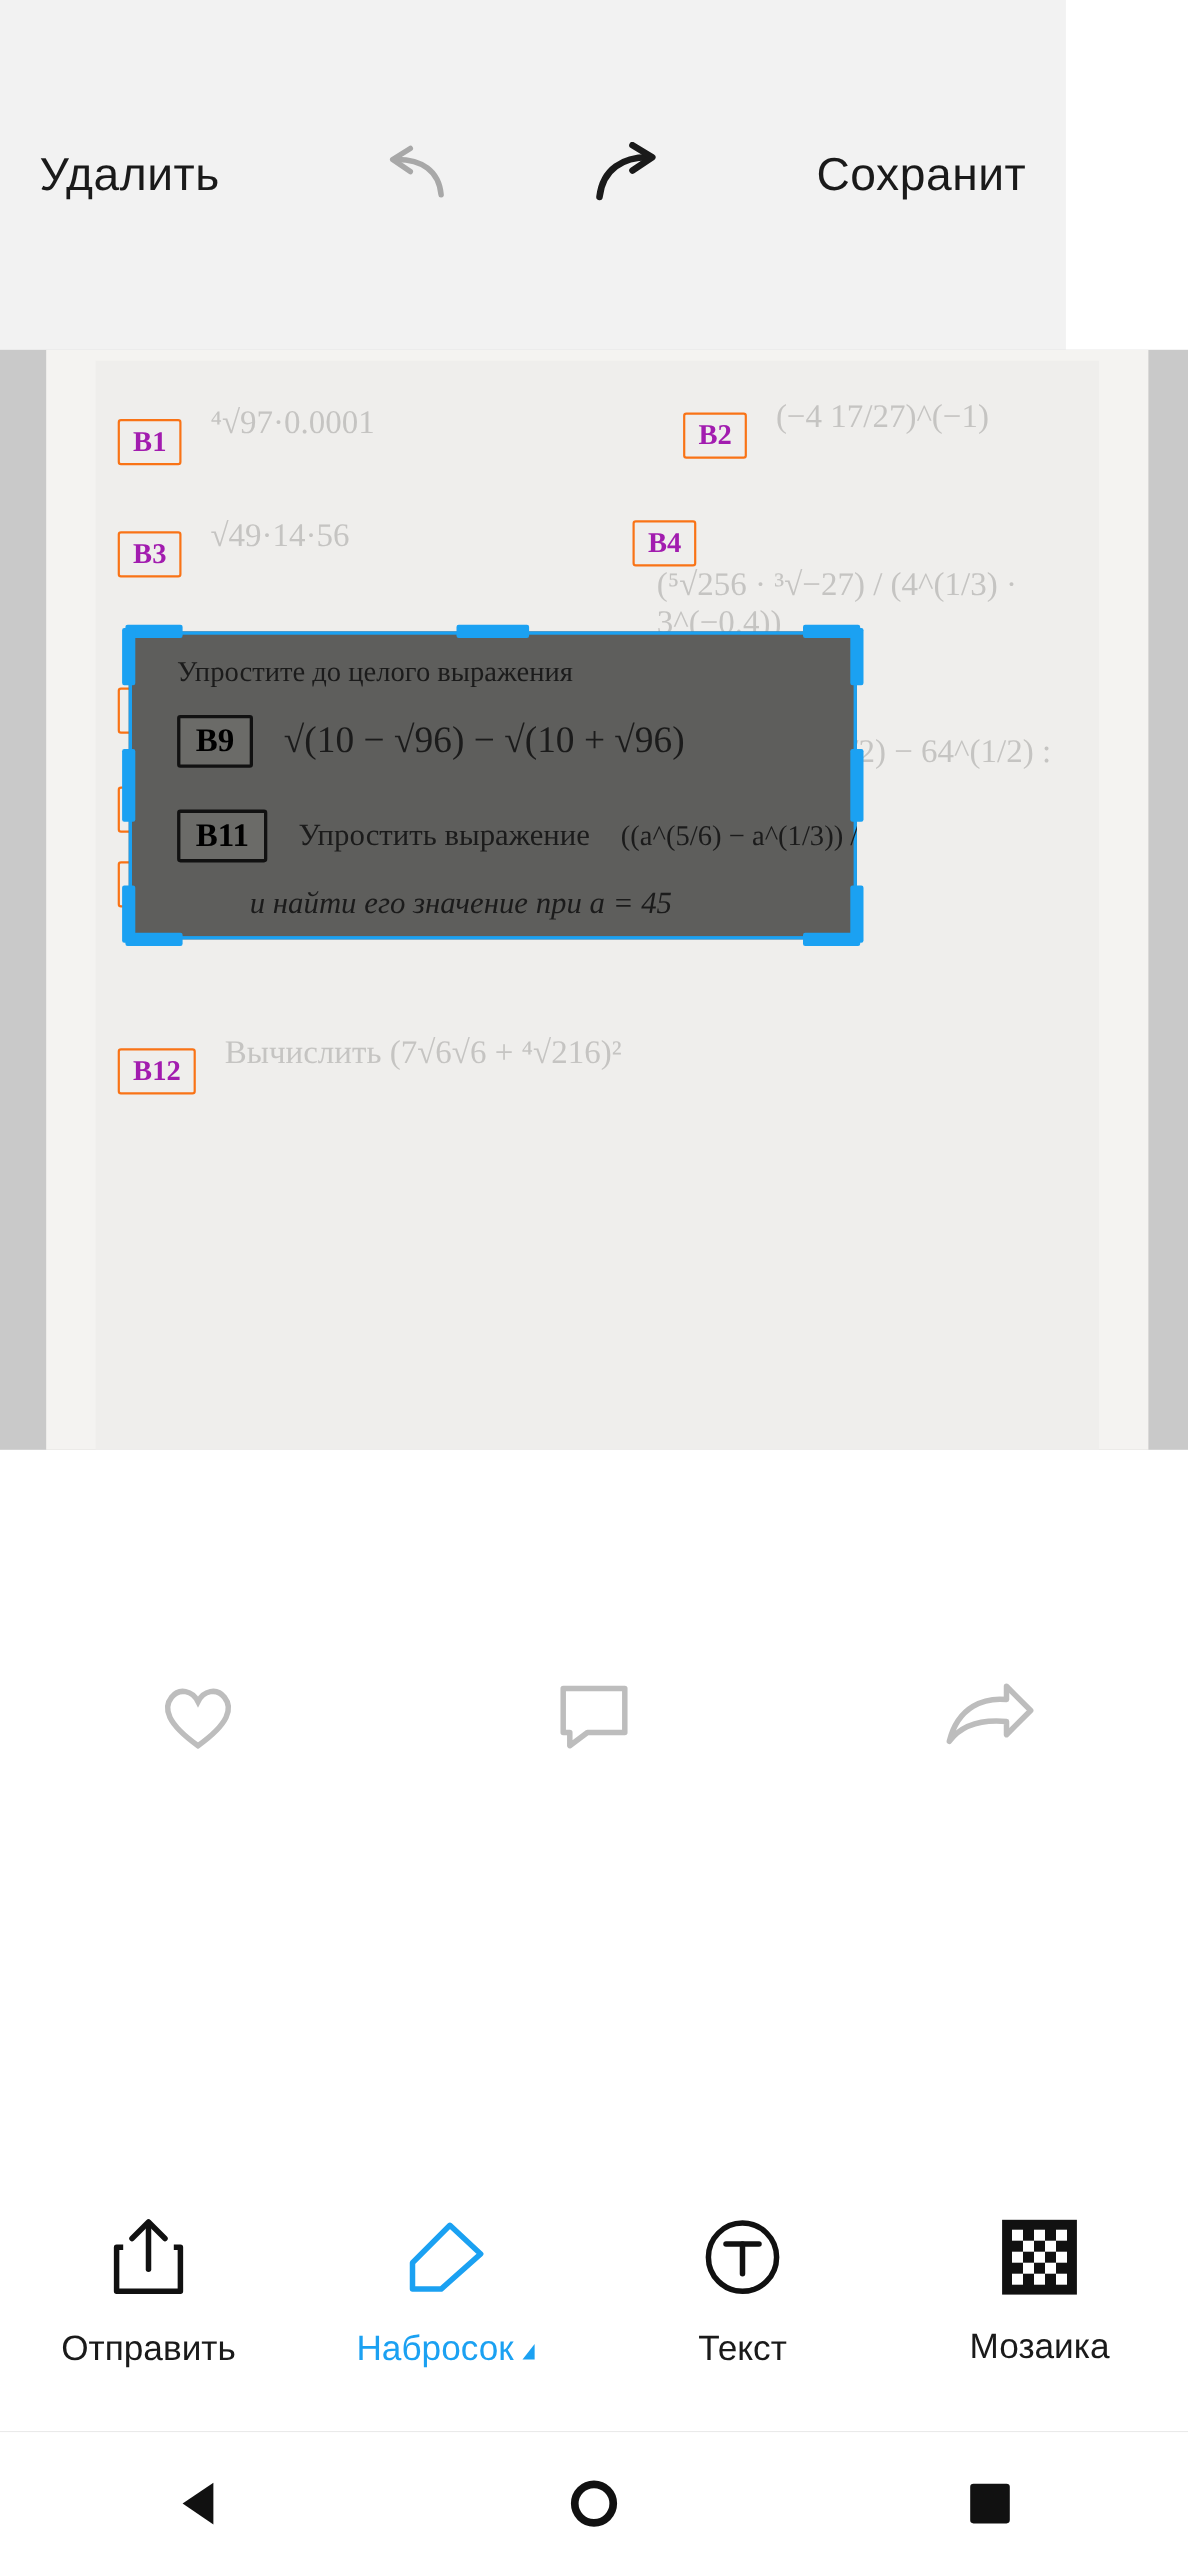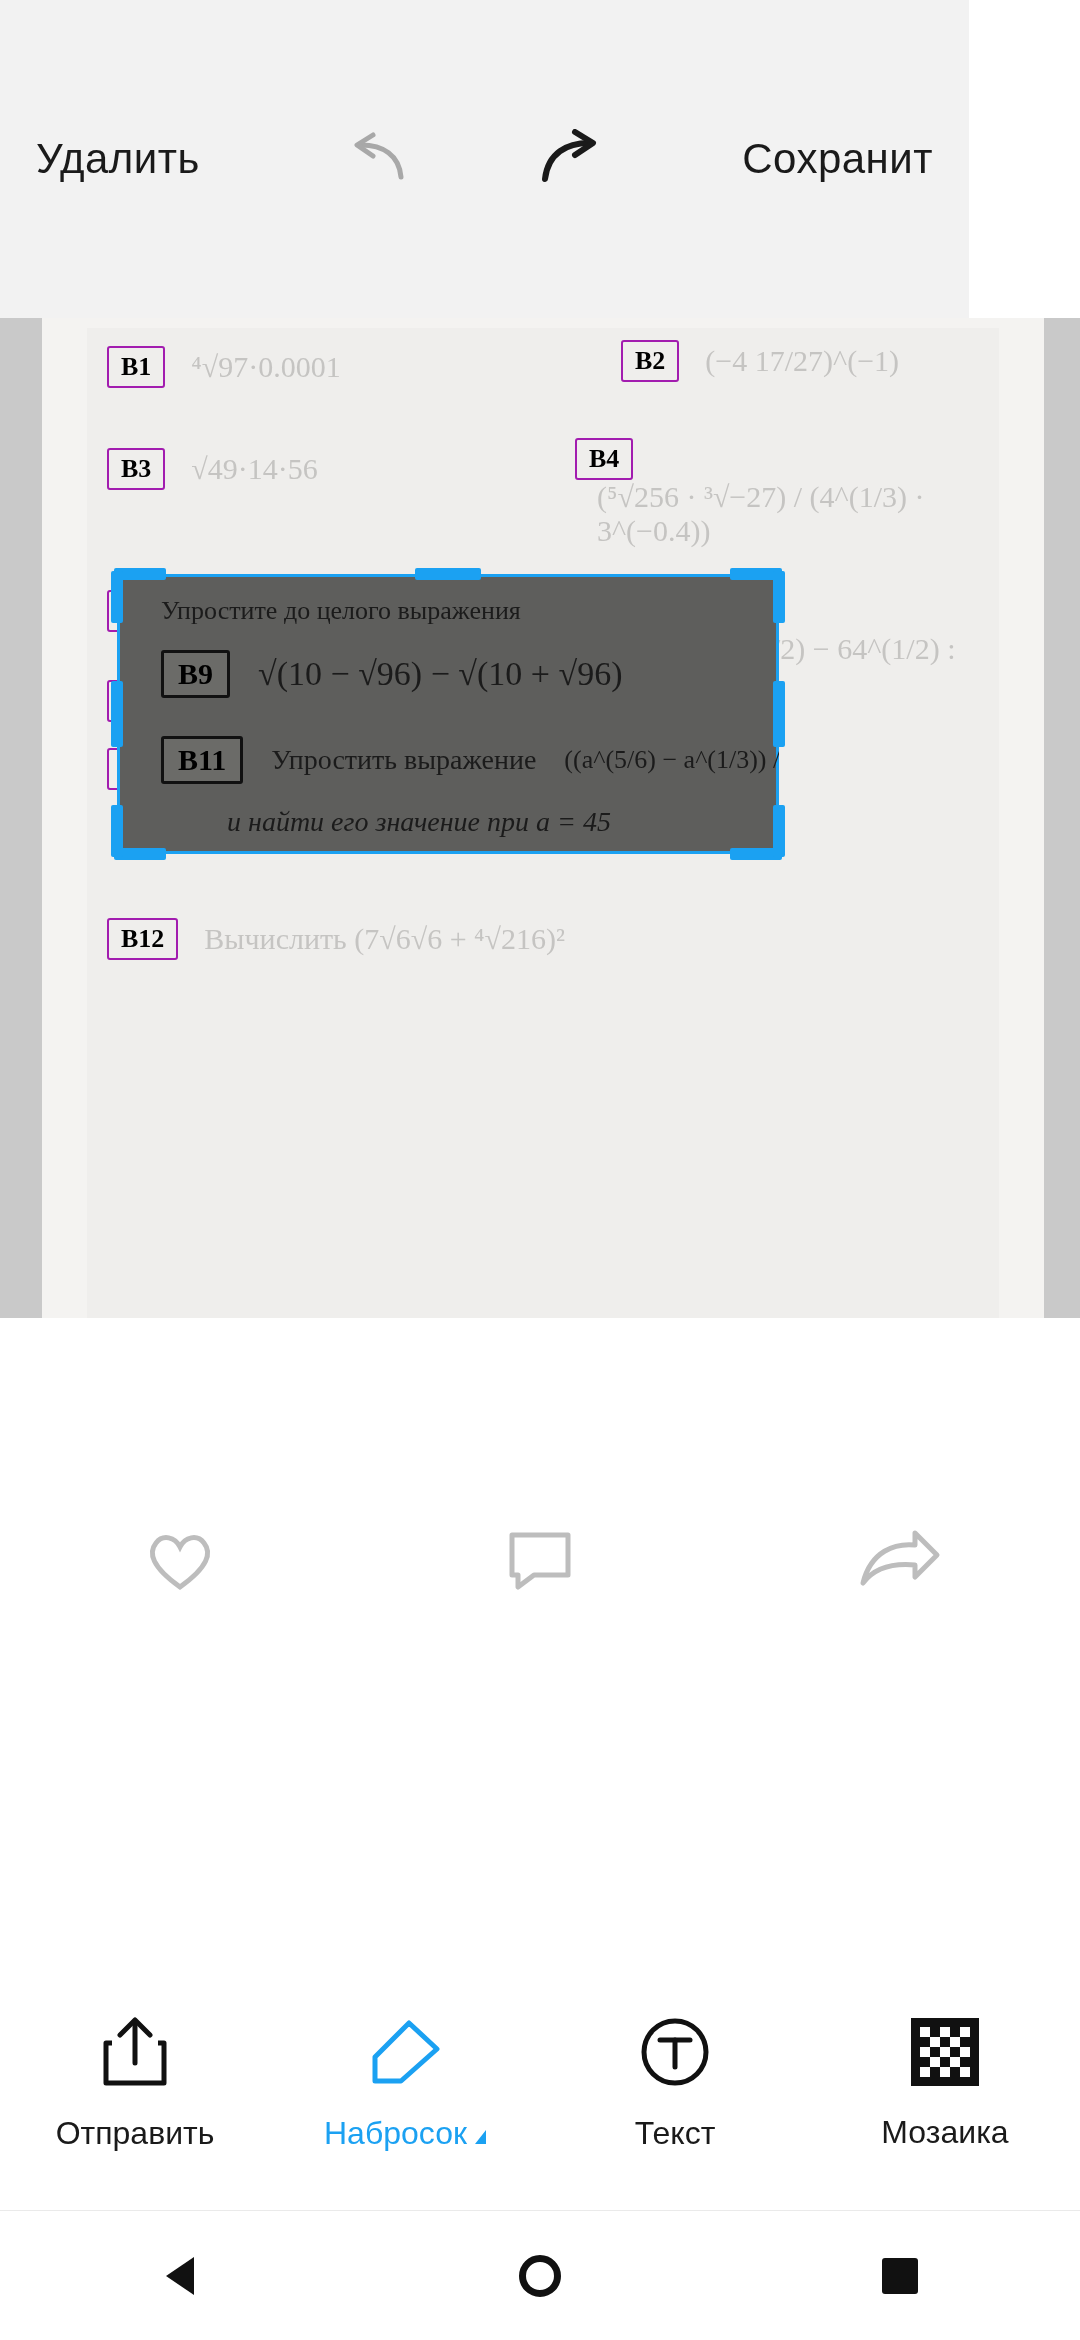--- a/index.html
+++ b/index.html
@@ -77,28 +77,29 @@
   }
 
   
   .ex {
     position: absolute;
     color: #c3c2c0;
     font-family: "Liberation Serif", serif;
   }
   .tag {
     display: inline-block;
-    border: 2px solid #a21caf;
-    color: #000000;
+    border: 2px solid #f97316;
+    color: #a21caf;
     font-family: "Liberation Serif", serif;
     font-weight: bold;
     font-size: 26px;
     padding: 4px 12px;
     border-radius: 3px;
     vertical-align: middle;
+    margin-top: 35px;
   }
   .exbody {
     display: inline-block;
     font-size: 30px;
     margin-left: 22px;
     vertical-align: middle;
     color: #c5c4c2;
   }
 
   

